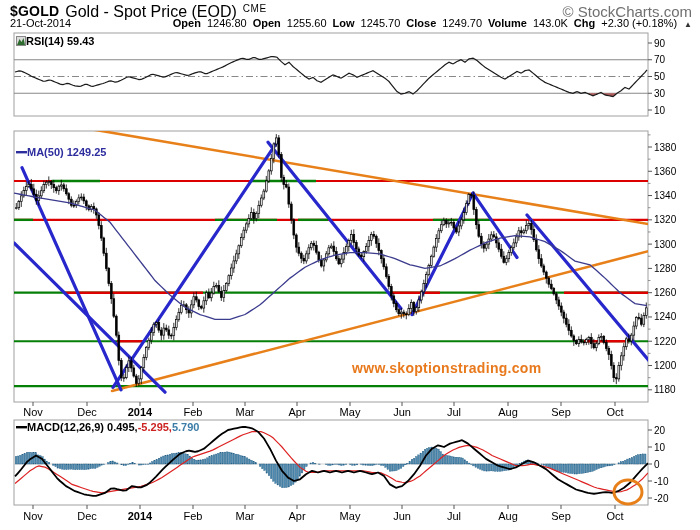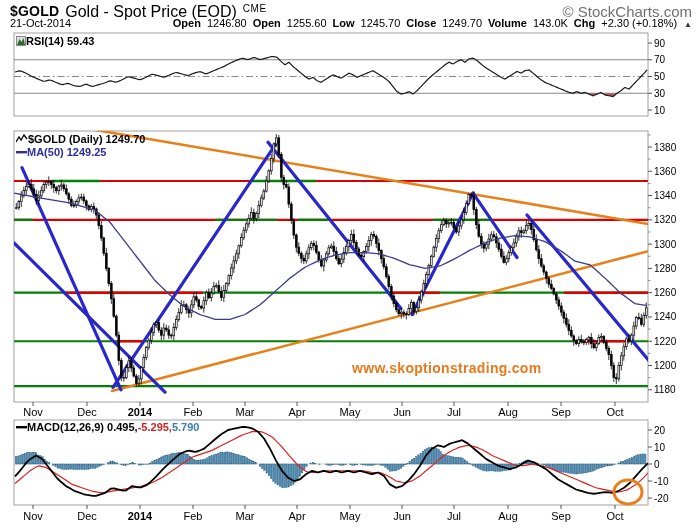--- a/index.html
+++ b/index.html
@@ -997,26 +997,20 @@
     </span>
   </div>
 
   <div class="legend lg-rsi">
     <span class="icon"><svg width="10" height="10">
           <rect x="0.5" y="0.5" width="9" height="9" fill="#dcdcdc" stroke="#888"></rect>
           <path d="M1,9 L3.5,3 L5.5,6 L7.5,2 L9,9 Z" fill="#2e6b2e"></path>
         </svg></span>
     <span>RSI(14) 59.43</span>
   </div>
-  <div class="legend lg-price">
-    <span class="icon"><svg width="12" height="10">
-          <path d="M0,8 L3,3 L5,6 L8,1 L11,5" fill="none" stroke="#000" stroke-width="1.3"></path>
-        </svg></span>
-    <span>$GOLD (Daily) 1249.70</span>
-  </div>
   <div class="legend lg-ma">
     <span class="icon"><svg width="11" height="4">
           <rect x="0" y="1" width="11" height="2.4" fill="#2d2d9e"></rect>
         </svg></span>
     <span>MA(50) 1249.25</span>
   </div>
   <div class="legend lg-macd">
     <span class="icon"><svg width="11" height="4">
           <rect x="0" y="1" width="11" height="2.4" fill="#000"></rect>
         </svg></span>

